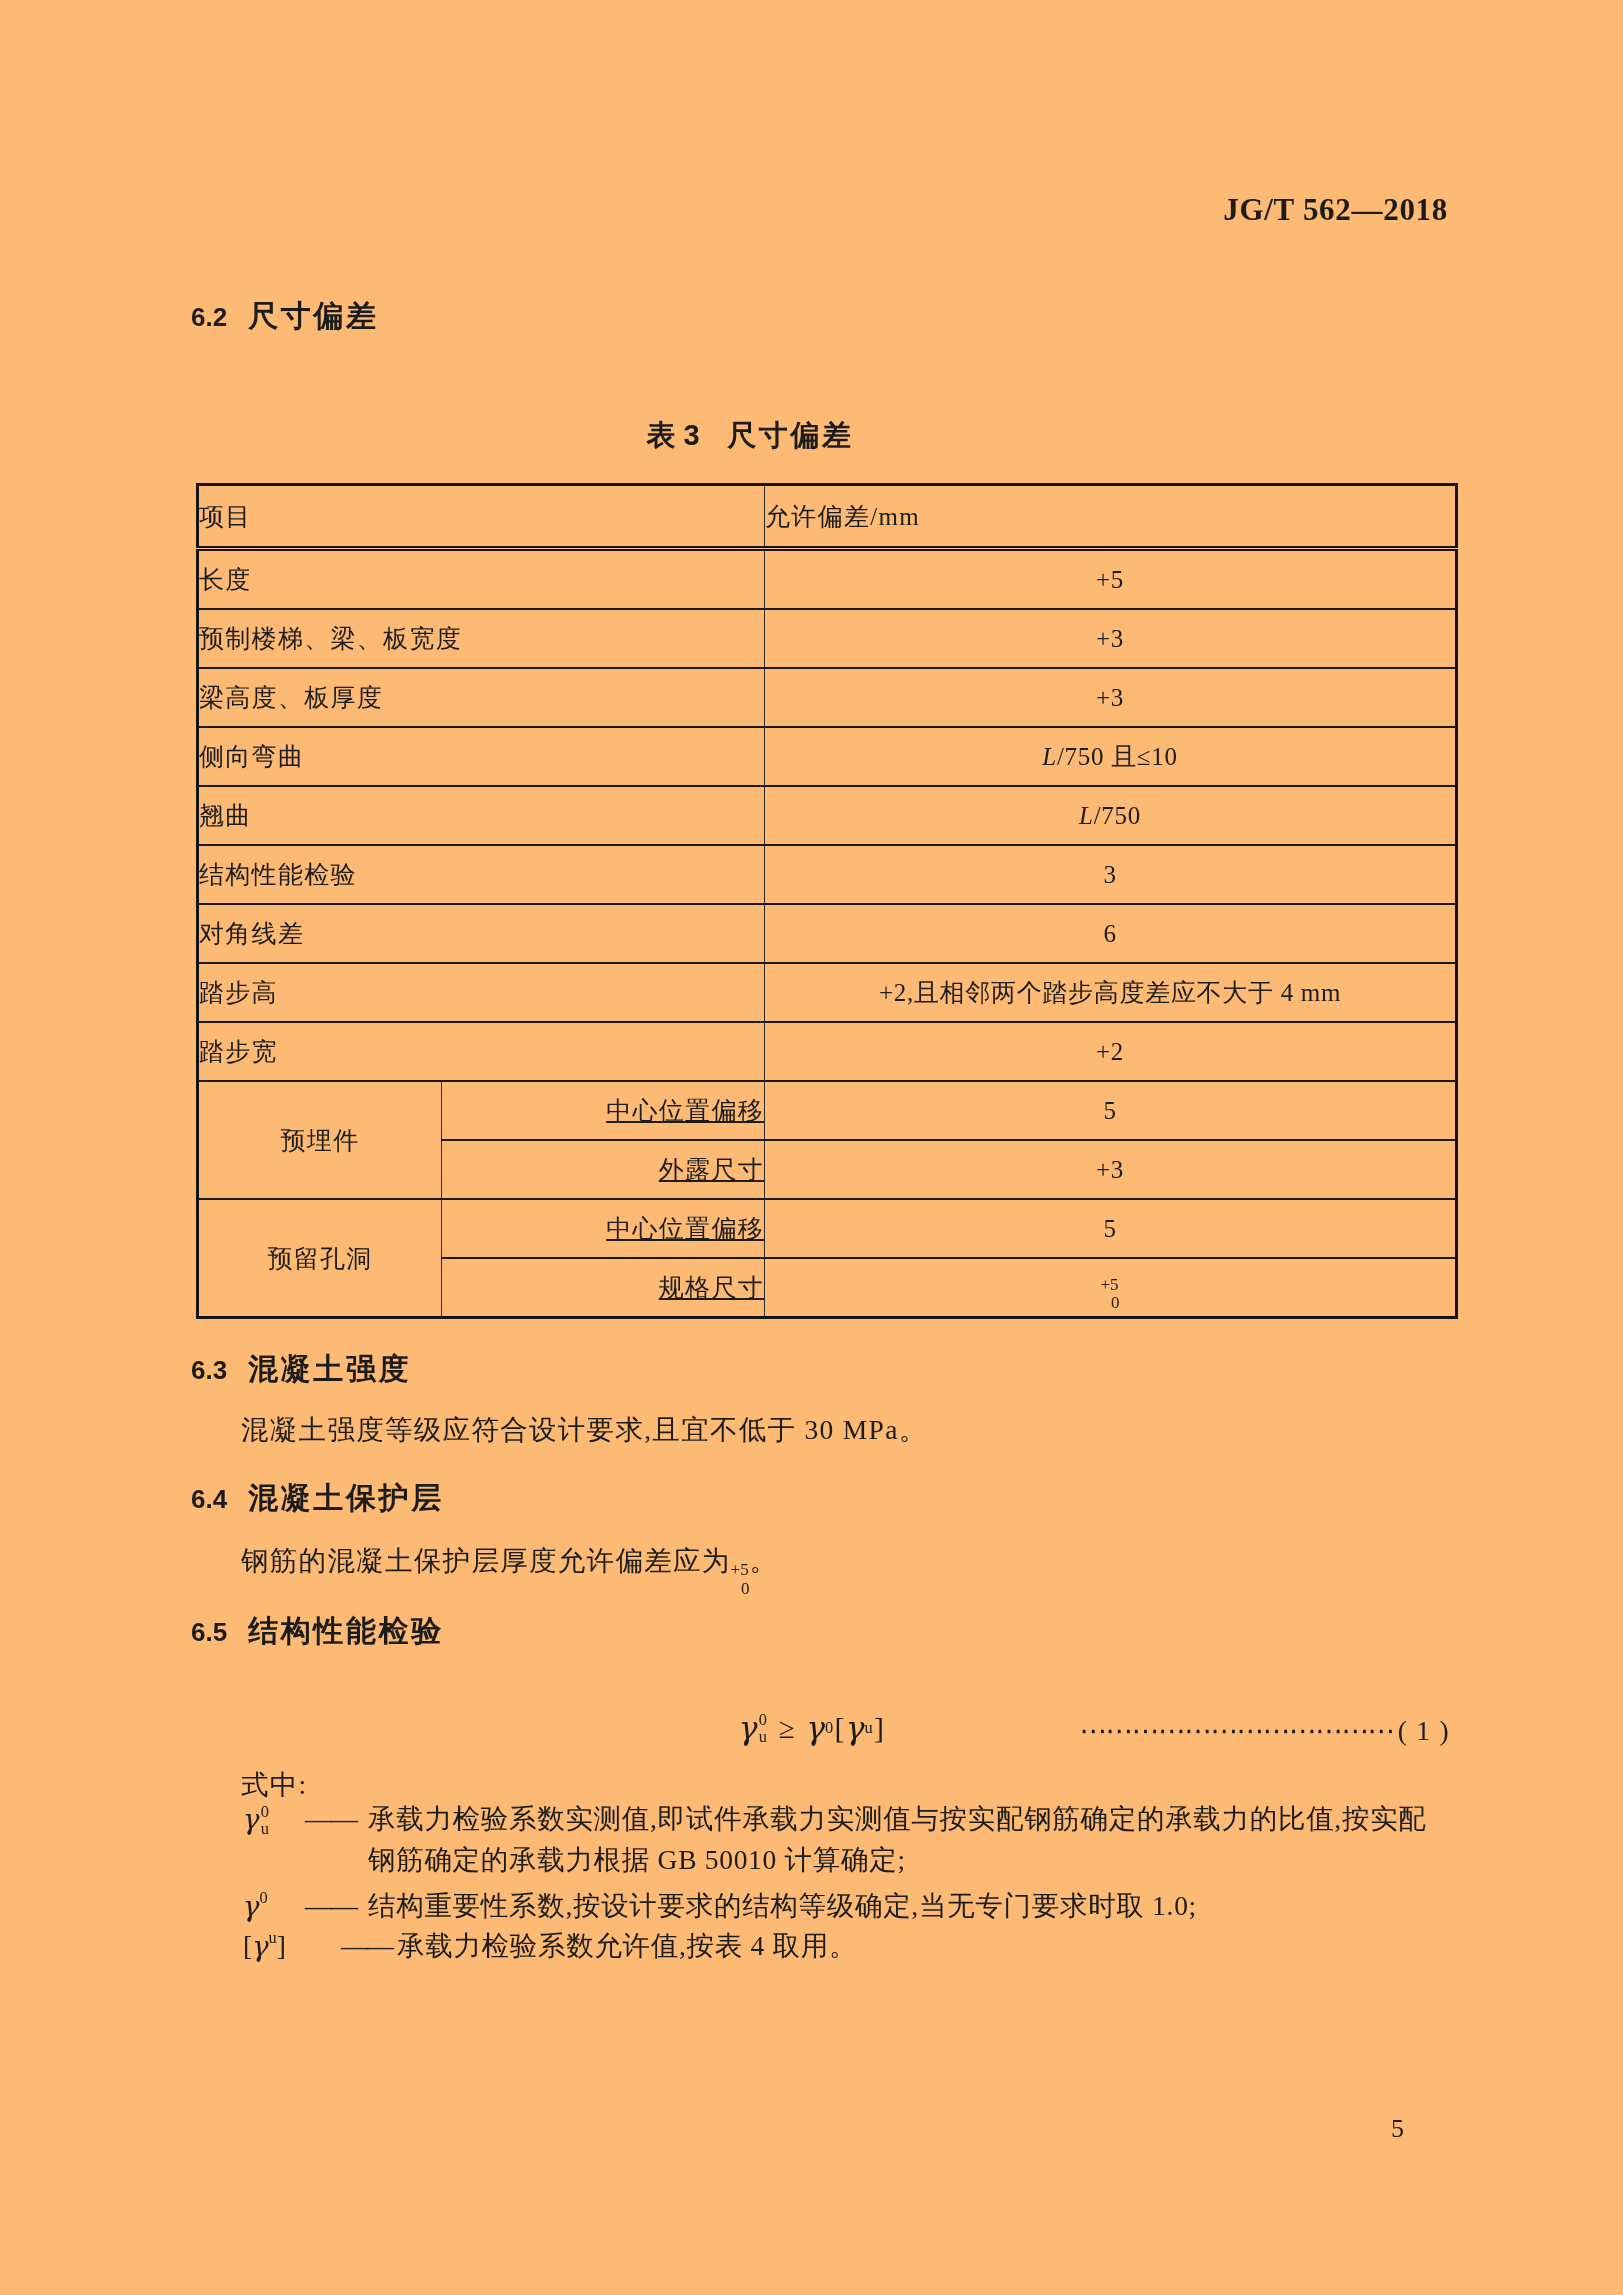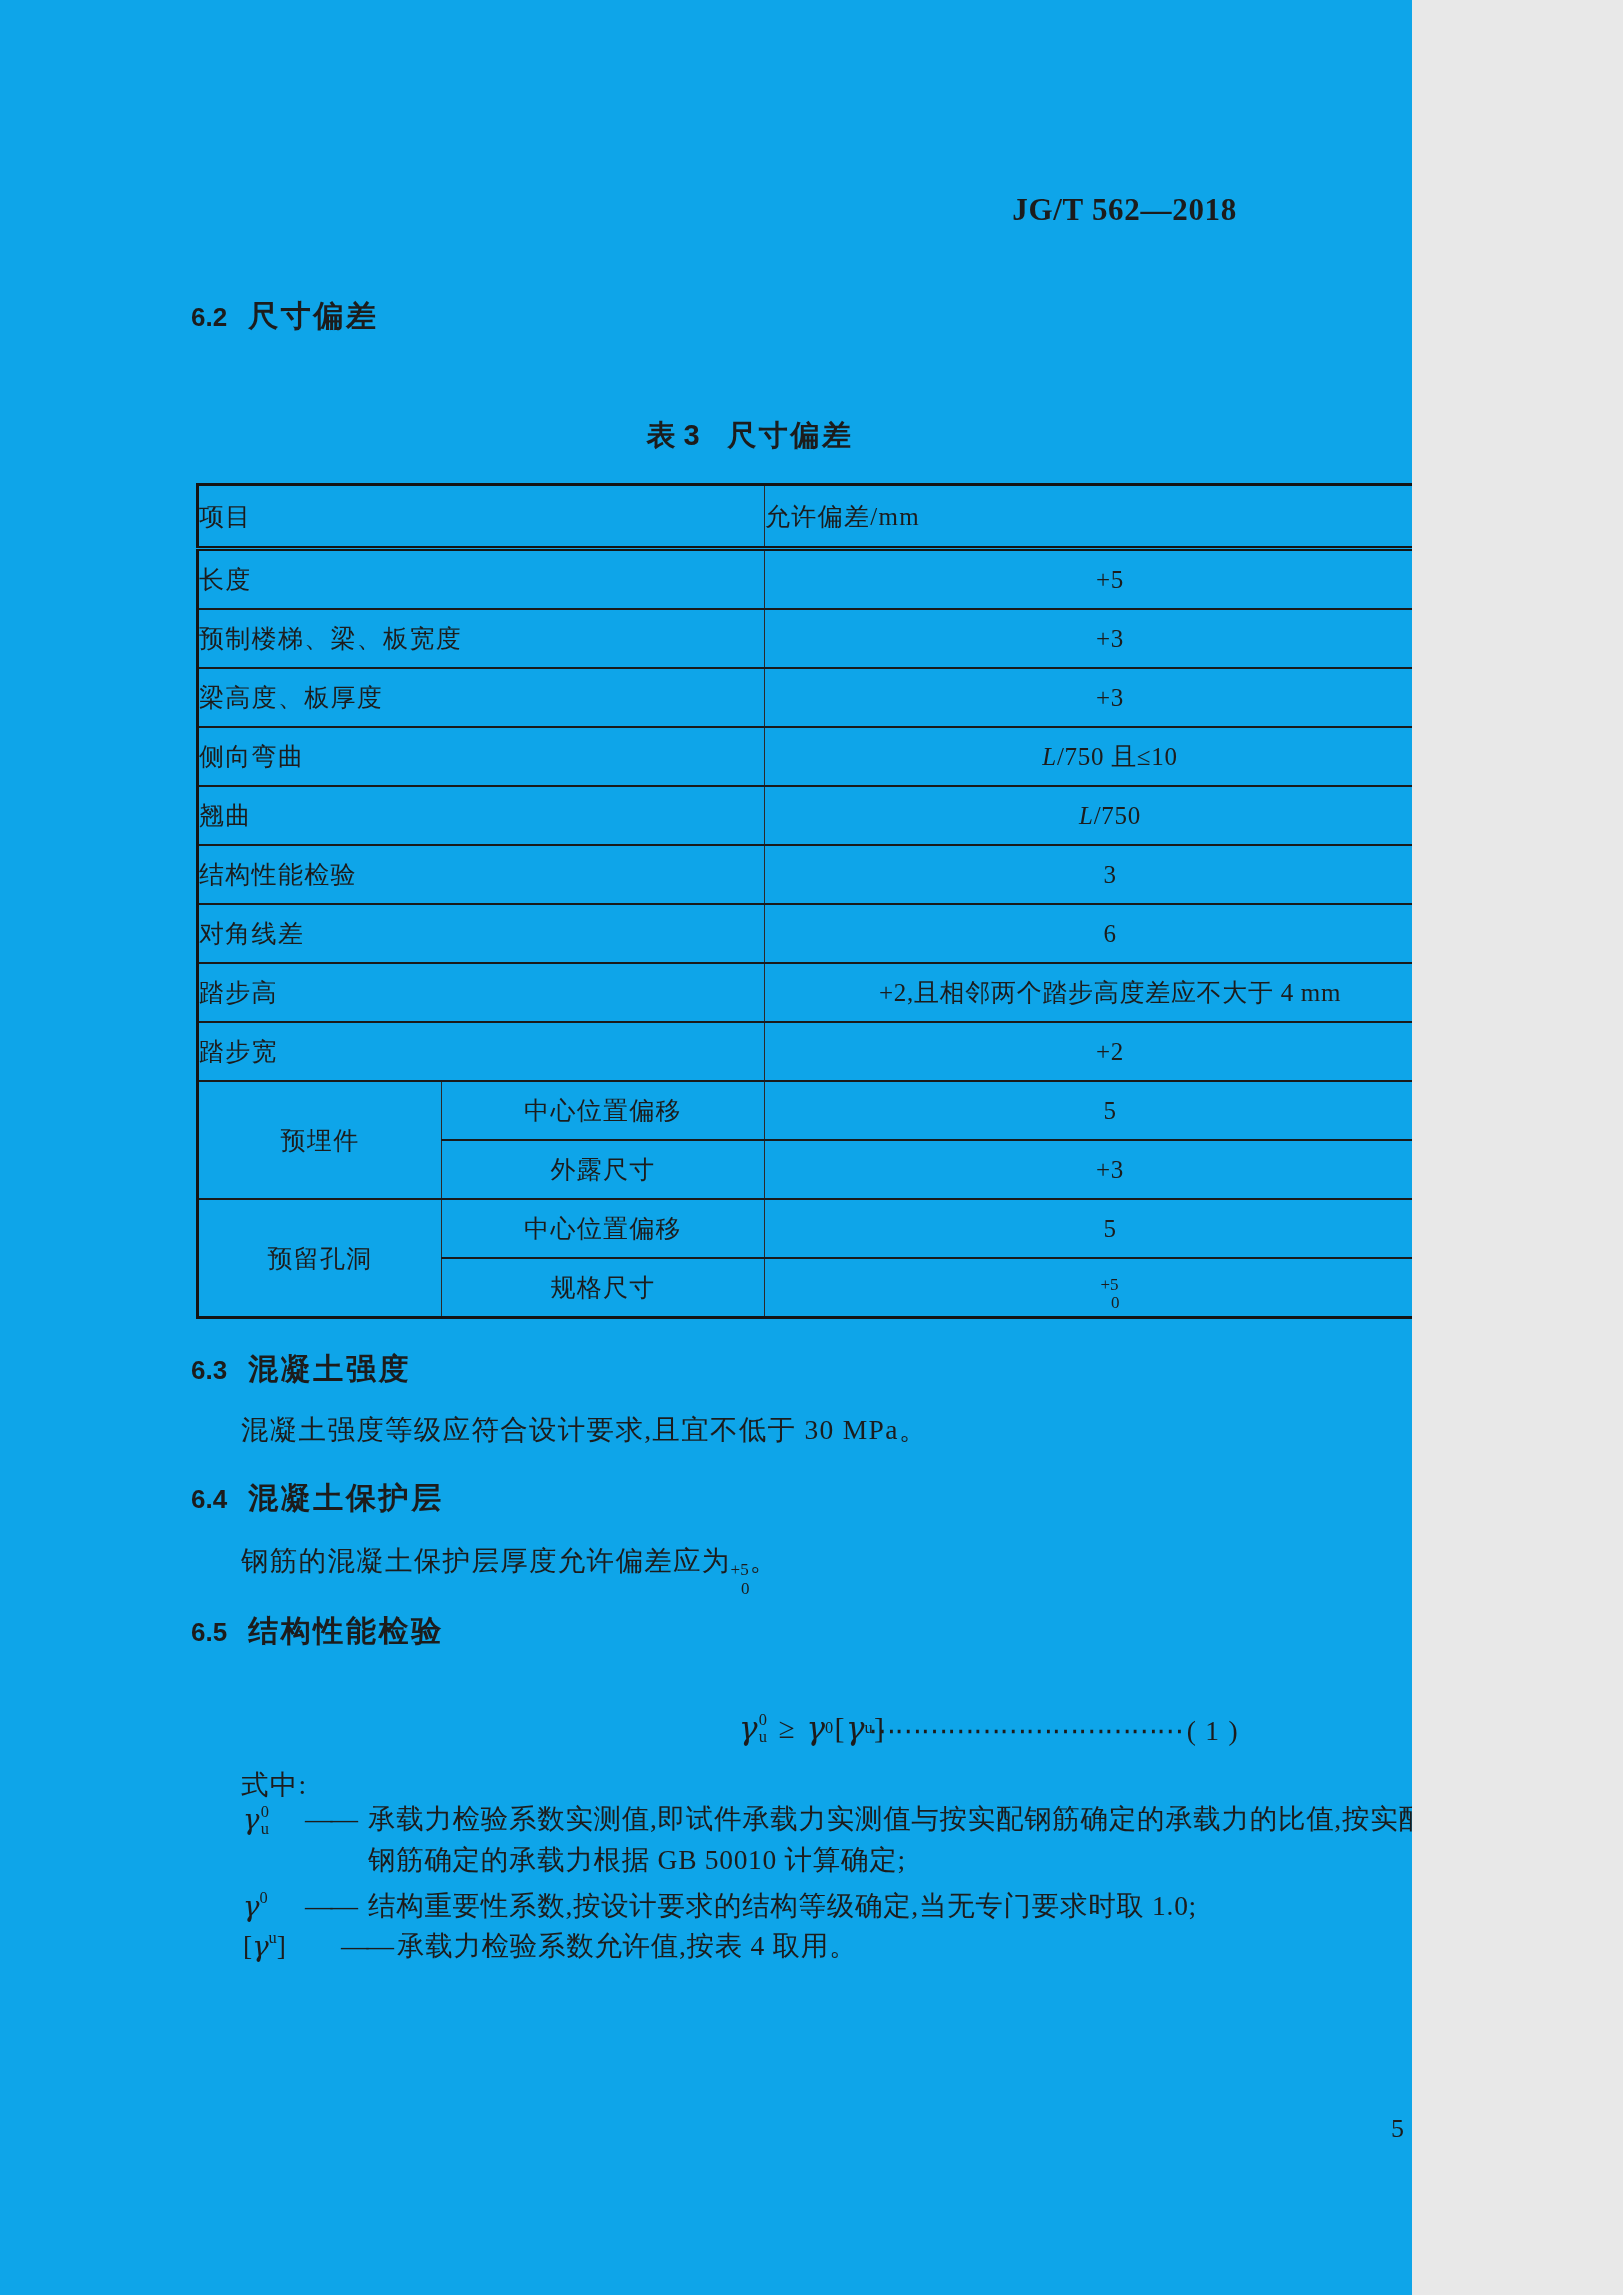--- a/index.html
+++ b/index.html
@@ -1,17 +1,17 @@
 <!DOCTYPE html>
 <html style="font-size:10.5px"><head>
 <meta charset="utf-8">
 <style>
   html,body { margin:0; padding:0; background:#e8e8e8; }
   .page {
-    position:relative; width:1412px; height:2295px; background:#0ea5e9;
+    position:relative; width:1623px; height:2295px; background:#fdba74;
     font-family:"Liberation Serif", serif; color:#1c1c1c; overflow:hidden;
   }
   .hei { font-family:"Liberation Sans", sans-serif; font-weight:700; }
 
   
   .header-code {
     position:absolute; top:192px; right:175px;
     font-family:"Liberation Serif", serif; font-weight:700;
     font-size:31px; letter-spacing:0.7px;
   }
@@ -42,21 +42,21 @@
   table.t3 { border:3.9px solid #141414; }
   table.t3 td {
     border-top:2.6px solid #1a1a1a;
     border-left:1.3px solid #2a2a2a;
     vertical-align:middle;
     padding:0;
   }
   table.t3 tr.thead td { border-top:none; border-bottom:5.2px double #141414; height:60px; letter-spacing:1.3px; }
   table.t3 tr.trow td { height:57px; }
   td.item { text-align:left; padding-left:14.4px; letter-spacing:1.3px; }
-  td.subitem { text-align:center; padding-left:14.4px; letter-spacing:1.3px; }
+  td.subitem { text-align:right; padding-left:14.4px; letter-spacing:1.3px;text-decoration:underline; }
   td.glabel { text-align:center; letter-spacing:1.3px; }
   td.val { text-align:center; letter-spacing:0.7px; }
   .it { font-style:italic; }
 
   
   .tolstack { display:inline-flex; flex-direction:column; align-items:flex-start;
     font-size:17px; line-height:1.08; letter-spacing:0; vertical-align:-5.2px; }
   .tolstack .tbot { padding-left:10.5px; }
 
   

